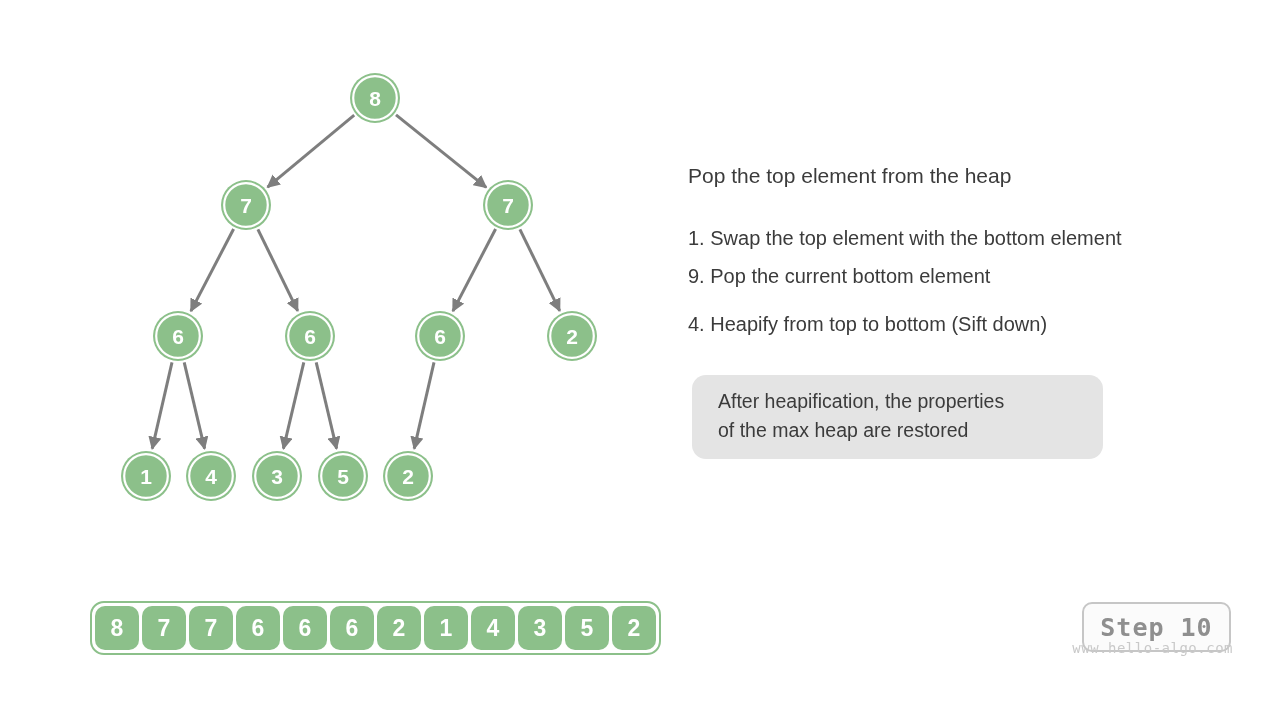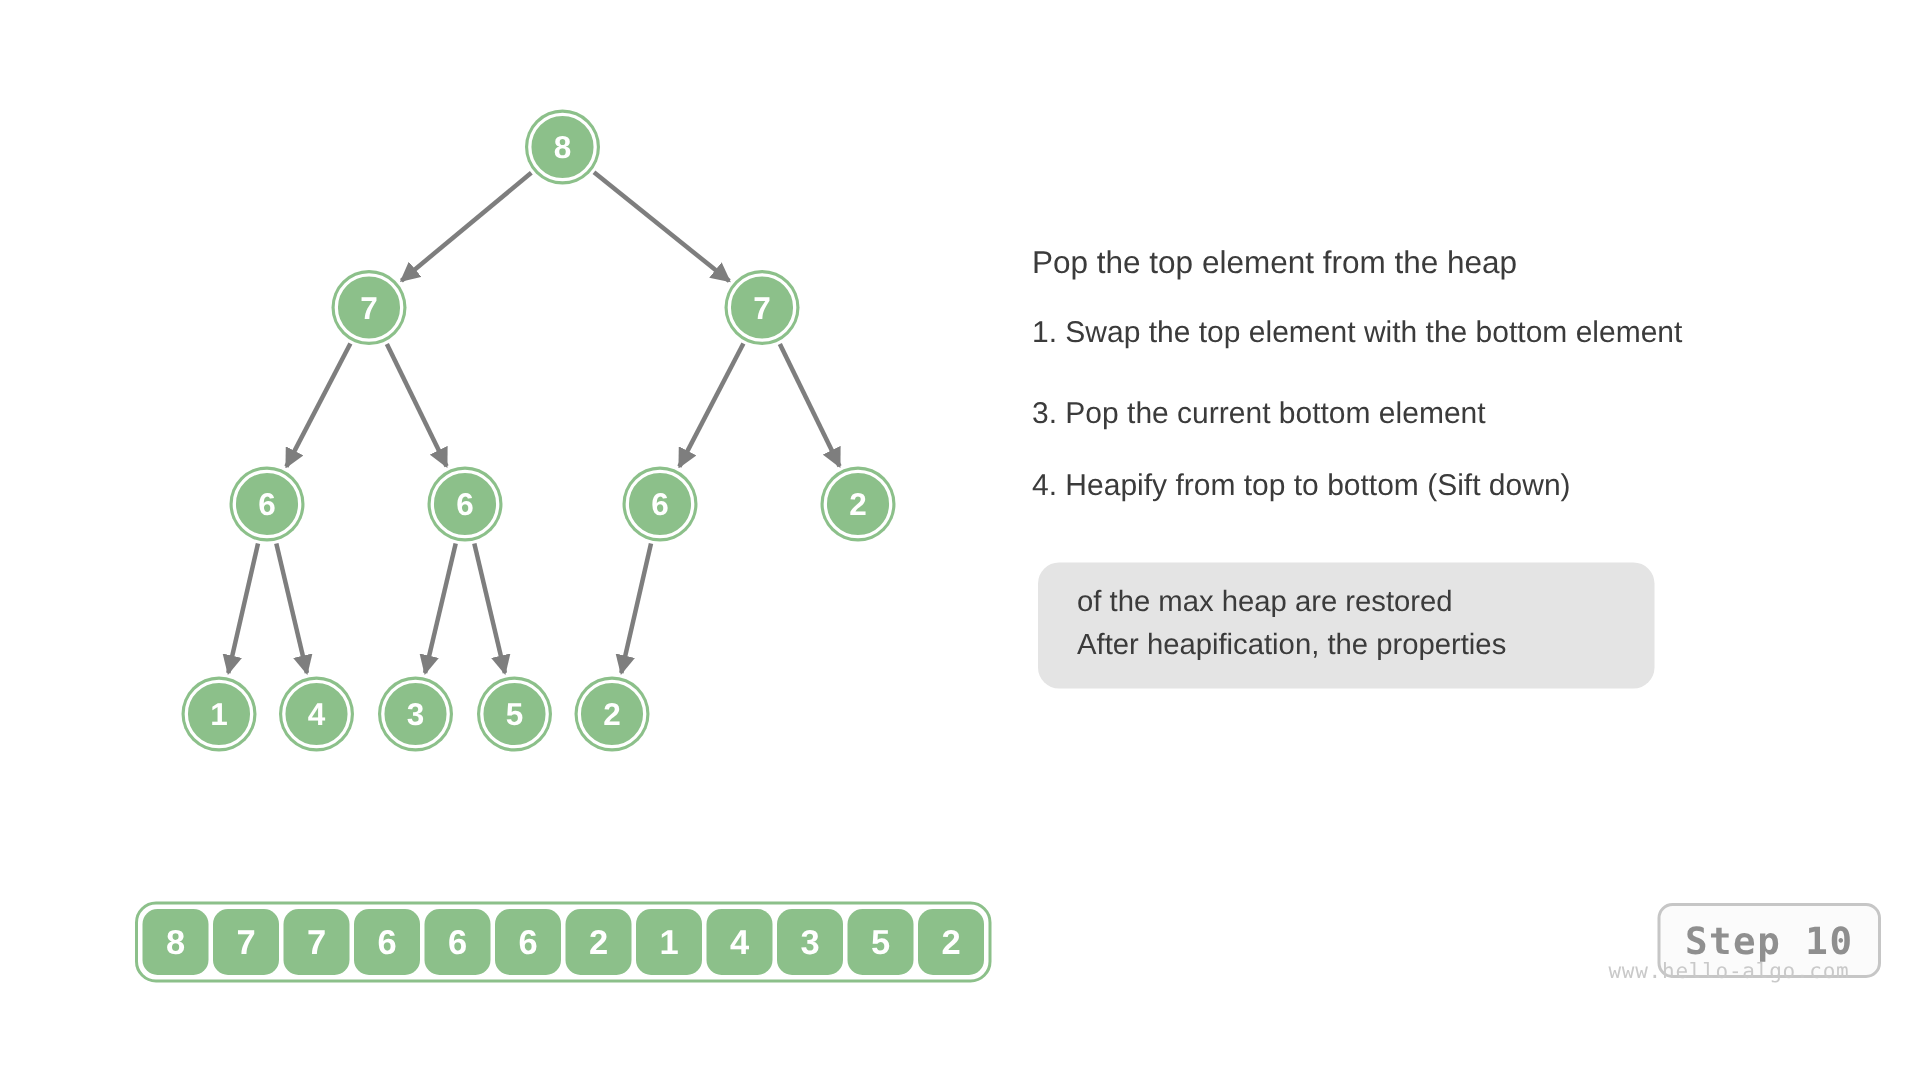--- a/index.html
+++ b/index.html
@@ -20,41 +20,41 @@
   
   #tree-svg{position:absolute;left:0;top:0;}
   #tree-svg text{font-family:"Liberation Sans","DejaVu Sans",sans-serif;
     font-weight:700;font-size:21px;fill:#ffffff;}
 
   
   .panel-title{position:absolute;left:688px;top:162px;width:480px;
     font-size:21px;line-height:28px;font-weight:400;color:var(--dark);}
   .step-item{position:absolute;left:688px;width:560px;
     font-size:20px;line-height:28px;color:var(--dark);}
-  .step-item.s0{top:208px;}
+  .step-item.s0{top:224px;}
   .step-item.s1{top:262px;}
   .step-item.s2{top:310px;}
   .note-box{position:absolute;left:692px;top:375px;width:411px;height:84px;
     background:var(--note-bg);border-radius:14px;padding:12px 20px 0 26px;
     font-size:19.5px;line-height:29px;color:var(--dark);}
   .note-line{display:block;}
 
   
   .array-box{position:absolute;left:90px;top:601px;display:inline-flex;gap:3px;
     padding:3px;border:2px solid var(--green);border-radius:14px;background:#ffffff;}
   .array-cell{width:44px;height:44px;background:var(--green);border-radius:10px;
     display:flex;align-items:center;justify-content:center;
     color:#ffffff;font-size:23px;font-weight:700;}
 
   
   .step-badge{position:absolute;left:1082px;top:602px;width:149px;height:50px;
     border:2px solid var(--badge-border);border-radius:10px;background:var(--badge-bg);
     display:flex;align-items:center;justify-content:center;
     font-family:"DejaVu Sans Mono","Liberation Mono",monospace;
-    font-size:25px;font-weight:700;letter-spacing:1px;color:var(--badge-text);margin-left:23px;}
+    font-size:25px;font-weight:700;letter-spacing:1px;color:var(--badge-text);}
   .watermark{position:absolute;right:47px;top:640px;
     font-family:"DejaVu Sans Mono","Liberation Mono",monospace;
     font-size:14px;letter-spacing:0.5px;color:var(--watermark);}
 </style>
 </head>
 <body>
 
 <div class="stage">
 
   <svg id="tree-svg" width="700" height="560" viewBox="0 0 700 560">
@@ -135,26 +135,26 @@
         <g transform="translate(408,476)">
           <circle r="25" fill="#8CC08A"></circle>
           <circle r="21.8" fill="none" stroke="#ffffff" stroke-width="2.2"></circle>
           <text text-anchor="middle" dy="0.36em">2</text>
         </g>
       </g>
   </svg>
 
   <div class="panel-title">Pop the top element from the heap</div>
   <div class="step-item s0">1. Swap the top element with the bottom element</div>
-  <div class="step-item s1">3. Pop the current bottom element</div>
+  <div class="step-item s1">9. Pop the current bottom element</div>
   <div class="step-item s2">4. Heapify from top to bottom (Sift down)</div>
 
   <div class="note-box">
+    <span class="note-line">After heapification, the properties</span>
     <span class="note-line">of the max heap are restored</span>
-    <span class="note-line">After heapification, the properties</span>
   </div>
 
   <div class="array-box" id="array-box">
       <div class="array-cell">8</div>
       <div class="array-cell">7</div>
       <div class="array-cell">7</div>
       <div class="array-cell">6</div>
       <div class="array-cell">6</div>
       <div class="array-cell">6</div>
       <div class="array-cell">2</div>

